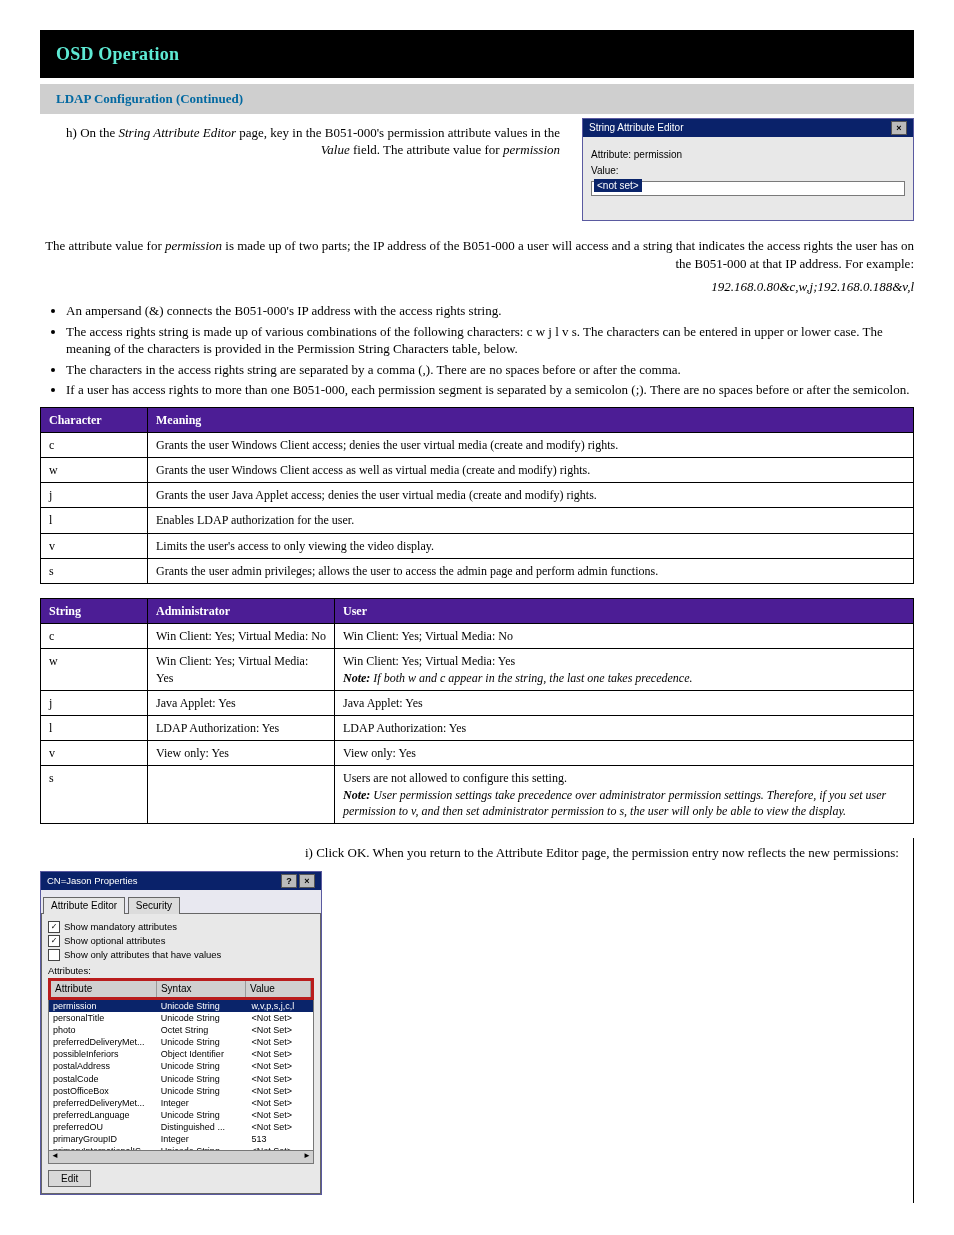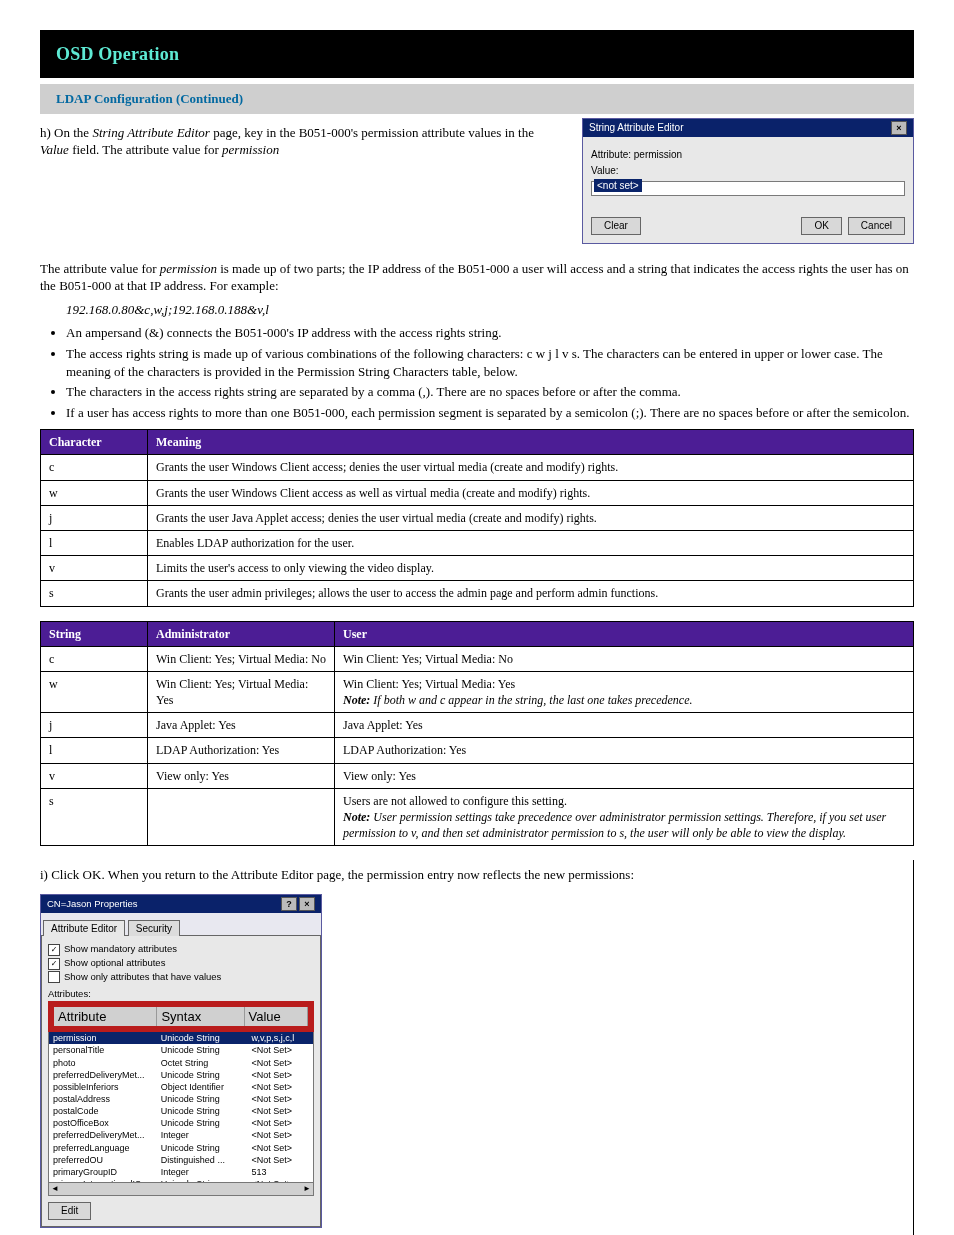--- a/index.html
+++ b/index.html
@@ -6,21 +6,21 @@
     --page-w:954px;
     --accent:#b92a2a;
   }
   html,body{margin:0;padding:0;background:#fff;color:#000;font-family:"Times New Roman",Times,serif;font-size:13px;line-height:1.35;}
   .page{width:var(--page-w);margin:0 auto;padding:30px 40px 20px 40px;box-sizing:border-box;position:relative;}
   .blackbar{background:#000;color:#5eead4;padding:12px 16px;margin-bottom:6px;}
   .blackbar .hdr{font-size:18px;font-weight:bold;letter-spacing:.2px;}
   .greybar{background:#cfcfcf;color:#0369a1;padding:6px 16px;font-weight:bold;}
   .twocol{display:flex;gap:14px;align-items:flex-start;margin-top:4px;}
   .col{flex:1;min-width:0;}
-  .para{margin:6px 0;}
+  .para{margin:6px 0;text-align:right;}
   ul.bul{margin:4px 0 8px 0;padding-left:26px;}
   ul.bul li{margin:3px 0;}
   .tbl{width:100%;border-collapse:collapse;margin:6px 0 14px 0;}
   .tbl th,.tbl td{border:1px solid #000;padding:4px 8px;vertical-align:top;font-size:12px;}
   .tbl th{background:#4c1d95;color:#fff;font-weight:bold;text-align:left;}
   .tbl td:first-child{white-space:nowrap;}
   .note{font-style:italic;}
   .tbl .w1{width:90px;}
   .tbl .w2{width:170px;}
   .bottom{display:flex;gap:14px;align-items:flex-start;margin-top:8px;}
@@ -34,21 +34,21 @@
   .fig .sel{background:#0a246a;color:#fff;display:inline-block;padding:0 3px;}
   .fig .btn{background:#d8d8d8;border:1px solid #666;padding:1px 12px;font-size:10px;color:#000;display:inline-block;text-align:center;}
   .fig .btnrow{display:flex;justify-content:space-between;margin-top:8px;gap:6px;}
   .fig1{width:330px;margin-left:auto;margin-bottom:10px;}
   .fig2{width:280px;margin:4px auto 8px auto;font-size:9.5px;}
   .fig2 .tabs{margin:6px 2px 0 2px;}
   .fig2 .tab{display:inline-block;border:1px solid #666;border-bottom:none;background:#e8e8e8;padding:1px 7px;font-size:10px;position:relative;top:1px;}
   .fig2 .panel{border:1px solid #666;background:#e8e8e8;padding:6px;}
   .fig2 .chk{margin:1px 0;display:flex;align-items:center;gap:4px;}
   .fig2 .chk .box{width:10px;height:10px;border:1px solid #444;background:#fff;display:inline-flex;align-items:center;justify-content:center;font-size:8px;line-height:1;}
-  .fig2 .listhead{display:flex;background:#d0d0d0;border:6px solid #b91c1c;font-size:13px;}
+  .fig2 .listhead{display:flex;background:#d0d0d0;border:3px solid #b91c1c;font-size:10px;}
   .fig2 .listhead div{padding:1px 4px;border-right:1px solid #999;}
   .fig2 .listbody{border:1px solid #777;border-top:none;background:#fff;max-height:150px;overflow:hidden;font-size:9px;}
   .fig2 .lr{display:flex;}
   .fig2 .lr div{padding:0 4px;white-space:nowrap;}
   .fig2 .c1{width:104px;overflow:hidden;text-overflow:ellipsis;}
   .fig2 .c2{width:86px;}
   .fig2 .c3{width:60px;}
   .fig2 .hl{background:#0a246a;color:#fff;}
   .fig2 .scroll{display:flex;justify-content:space-between;align-items:center;background:#d0d0d0;border:1px solid #777;border-top:none;height:12px;}
   .fig2 .scroll span{font-size:8px;padding:0 2px;}
@@ -82,26 +82,20 @@
 
       <div class="fig fig1">
         <div class="titlebar">
           <span>String Attribute Editor</span>
           <span class="x">×</span>
         </div>
         <div class="body">
           <div class="row"><span>Attribute:</span> <span>permission</span></div>
           <div class="row"><span>Value:</span></div>
           <div class="row"><input type="text" style=""><span class="sel" style="position:relative;top:-17px;left:3px;">&lt;not set&gt;</span></div>
-          <div class="btnrow">
-            <span class="btn">Clear</span>
-            <span style="flex:1"></span>
-            <span class="btn">OK</span>
-            <span class="btn">Cancel</span>
-          </div>
         </div>
       </div>
     </div>
   </div>
 
   <div class="para">
     <span>The attribute value for </span>
     <span class="i">permission</span>
     <span> is made up of two parts; the IP address of the B051-000 a user will access and a string that indicates the access rights the user has on the B051-000 at that IP address. For example:</span>
   </div>

